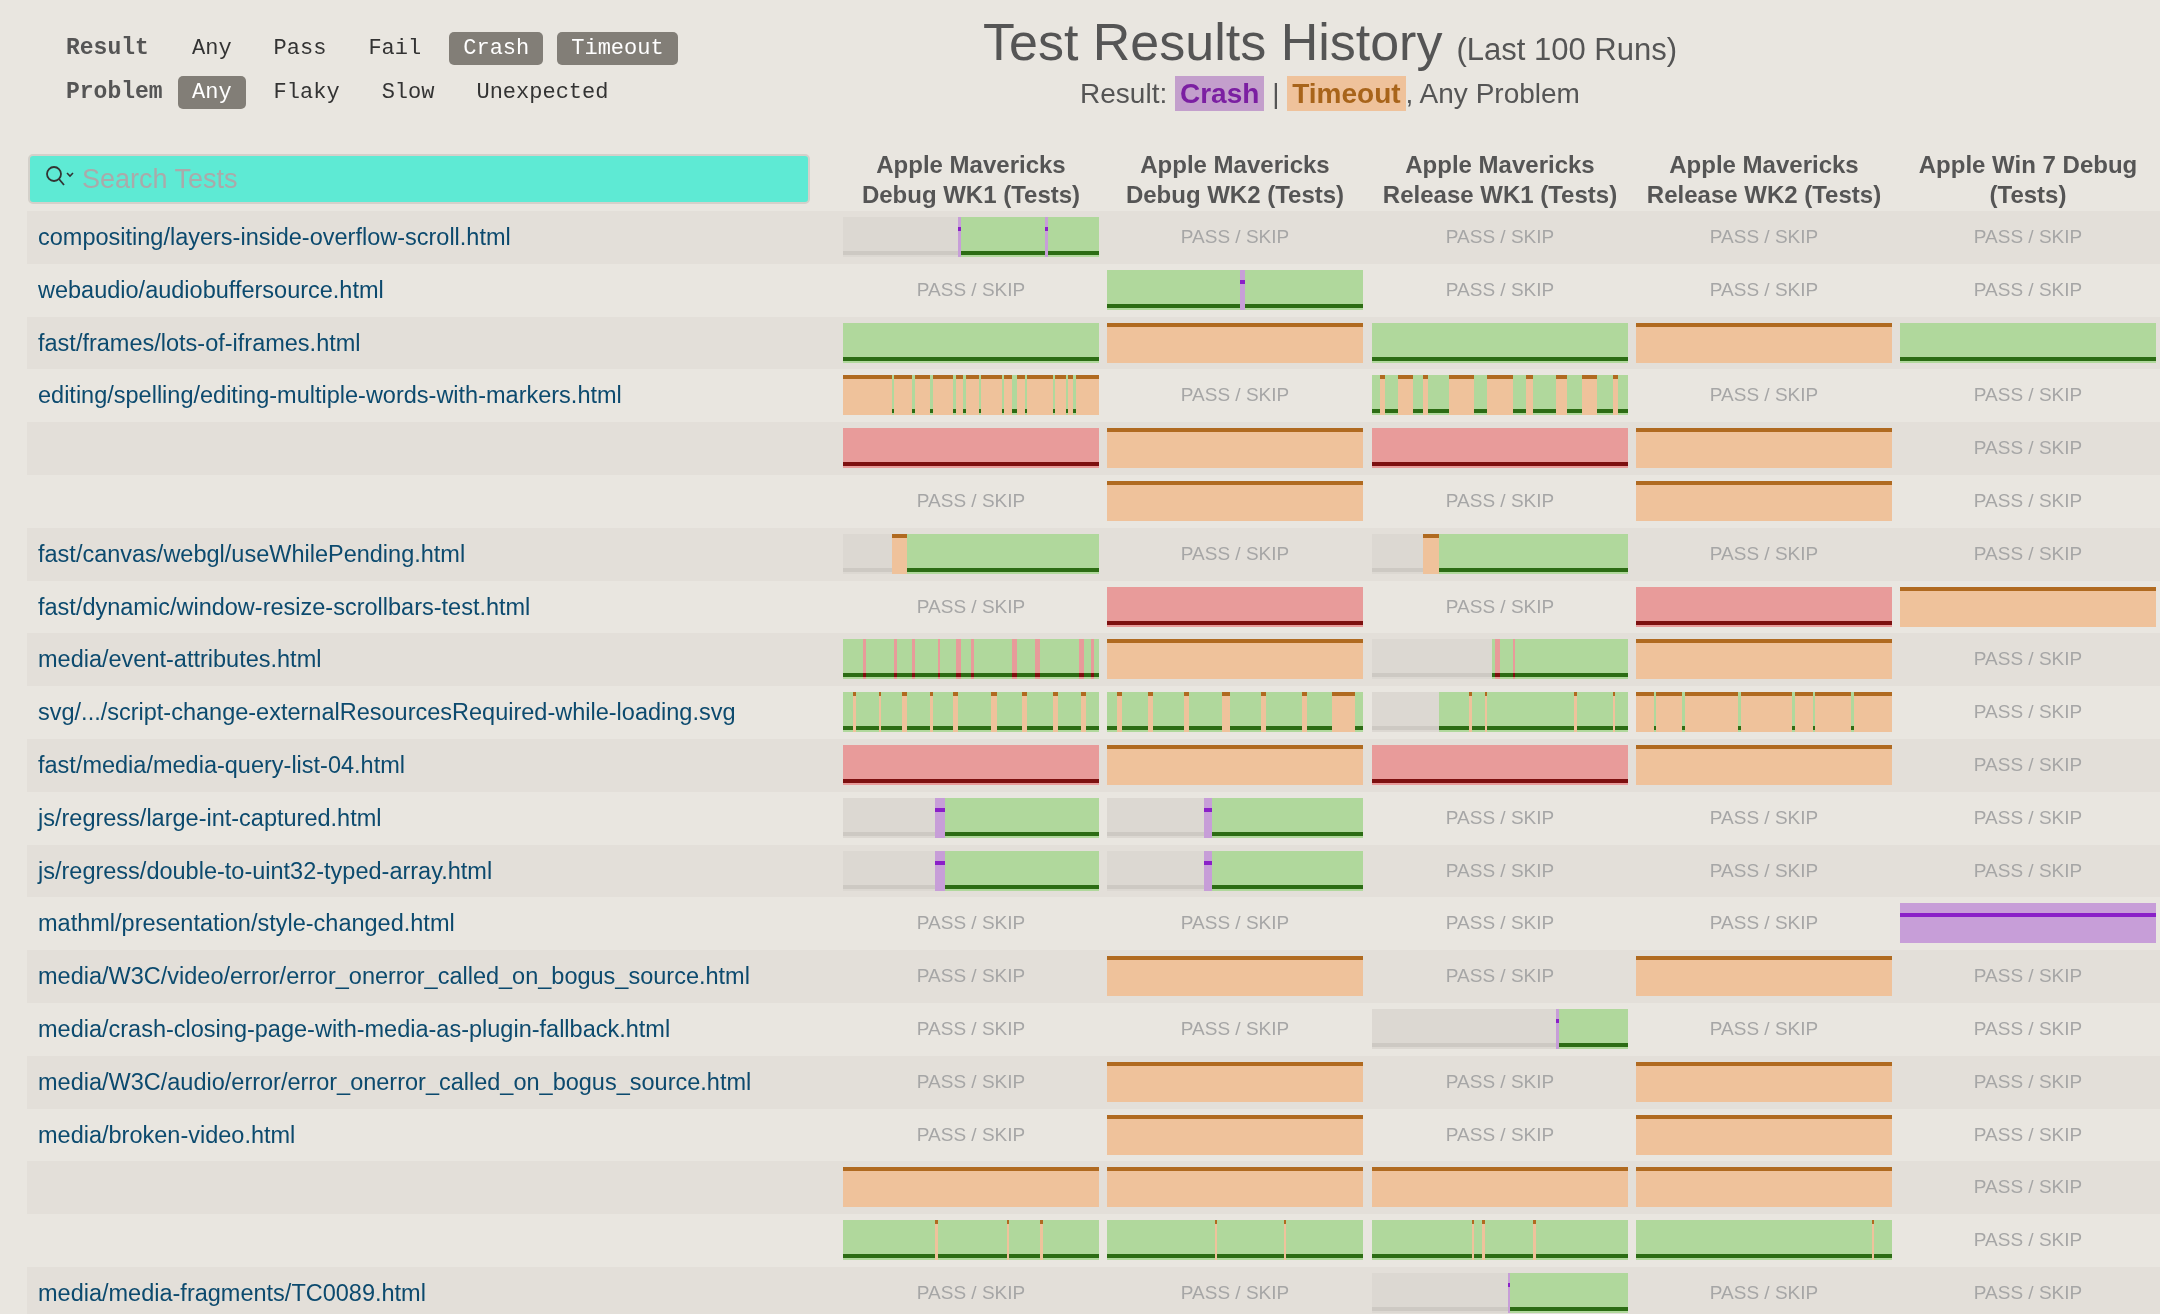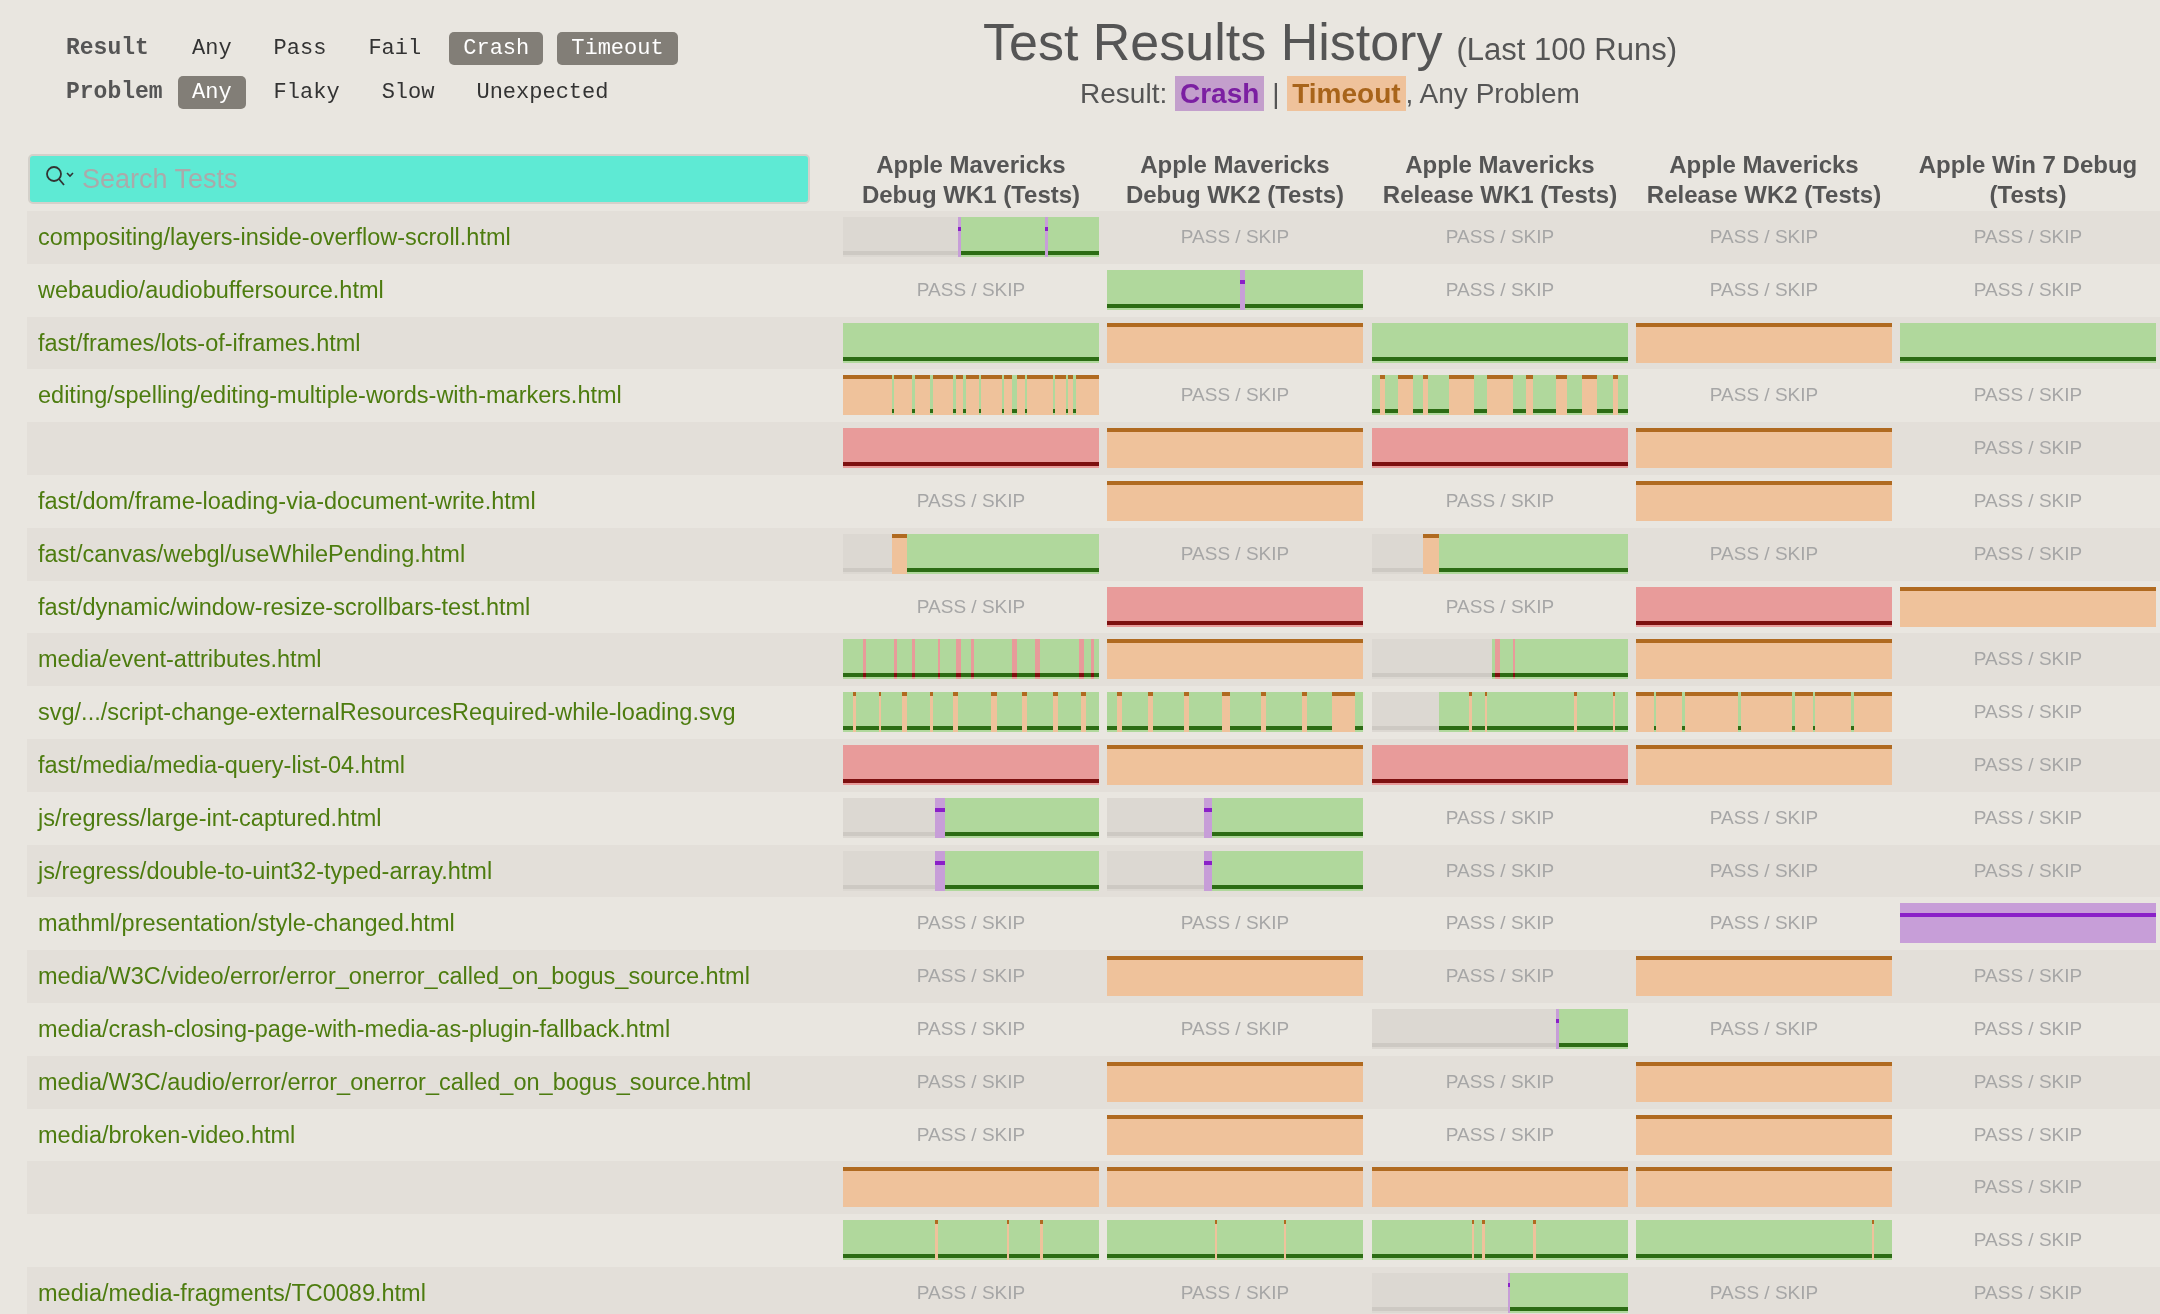--- a/index.html
+++ b/index.html
@@ -49,21 +49,21 @@
     position:absolute; top:0; width:256px; text-align:center;
     font-weight:bold; font-size:24px; color:#555; line-height:30px;
   }
 
   
   .grid { position:absolute; left:27px; top:211px; width:2133px; }
   .trow { position:relative; height:52.8px; }
   .trow.alt { background:#e3dfd9; }
   .tname {
     position:absolute; left:11px; top:0; line-height:52.8px;
-    font-size:23.5px; color:#4d7c0f; white-space:nowrap;
+    font-size:23.5px; color:#0c4a6e; white-space:nowrap;
   }
   .cell {
     position:absolute; top:0; width:256px; height:52.8px;
   }
   .pass-skip {
     position:absolute; left:0; right:0; top:0; line-height:52.8px;
     text-align:center; font-size:19px; color:#a6a6a6;
   }
   .bar { position:absolute; top:6px; height:40px; overflow:hidden; }
   .seg { position:absolute; top:0; height:40px; }
@@ -429,21 +429,20 @@
           <div class="seg c-timeout" style="left: 0px; width: 256px;">
             <div class="line"></div>
           </div>
         </div>
       </div>
       <div class="cell" style="left: 1873px;">
         <div class="pass-skip">PASS / SKIP</div>
       </div>
     </div>
     <div class="trow">
-      <span class="tname">fast/dom/frame-loading-via-document-write.html</span>
       <div class="cell" style="left: 816px;">
         <div class="pass-skip">PASS / SKIP</div>
       </div>
       <div class="cell" style="left: 1080px;">
         <div class="bar" style="left: 0px; width: 256px;">
           <div class="seg c-timeout" style="left: 0px; width: 256px;">
             <div class="line"></div>
           </div>
         </div>
       </div>

